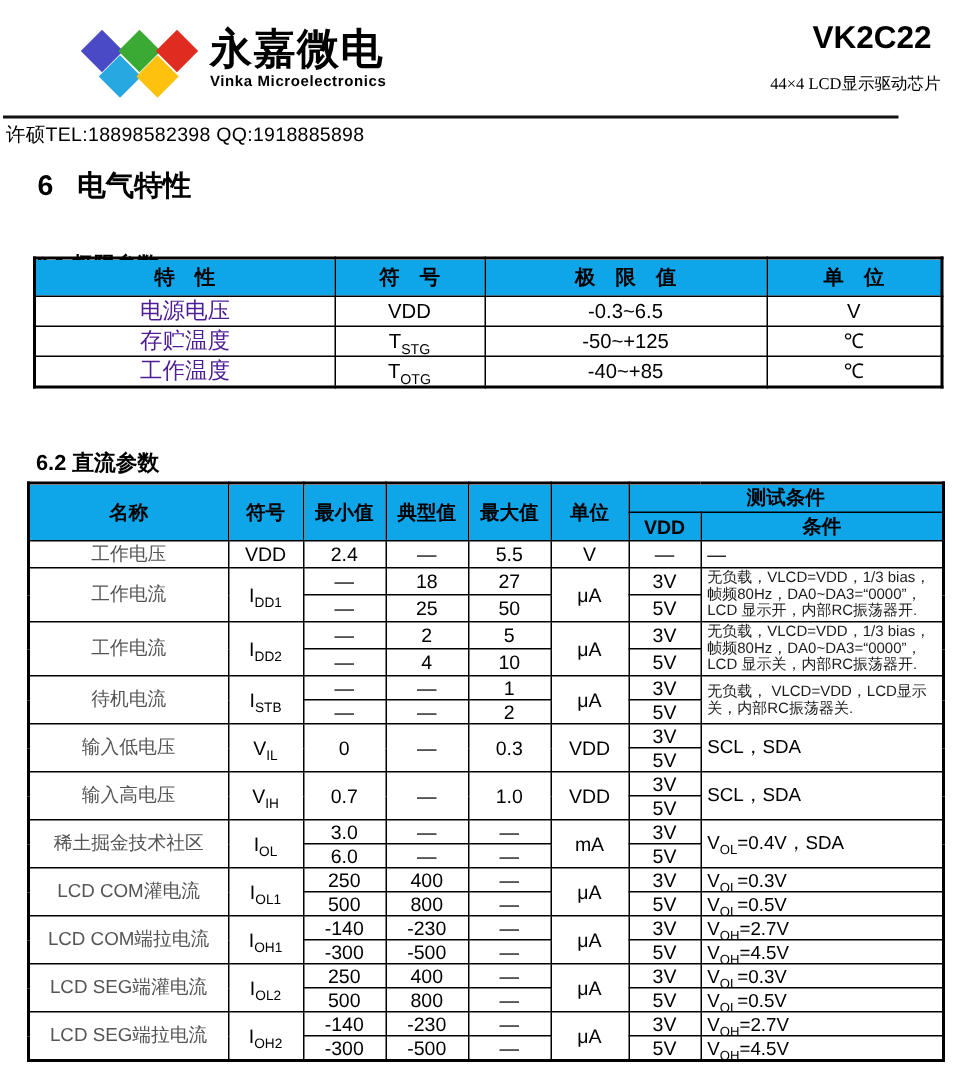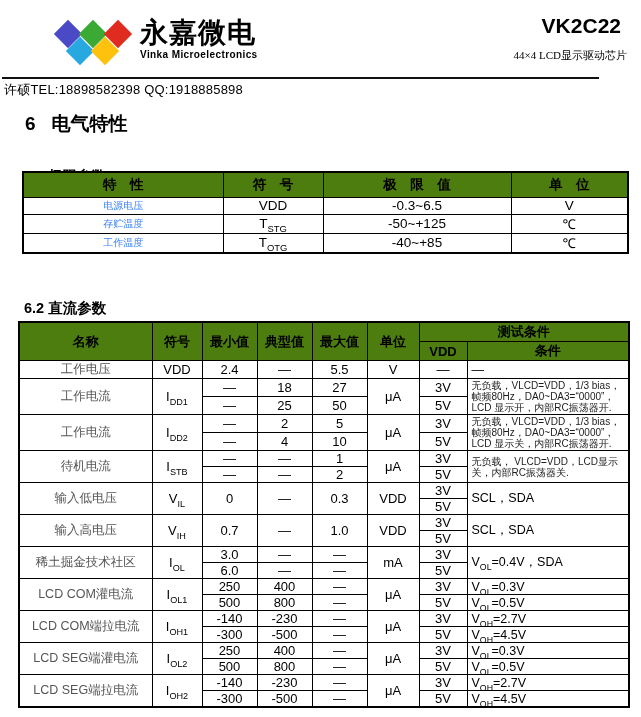--- a/index.html
+++ b/index.html
@@ -24,25 +24,25 @@
   .contact{position:absolute;left:4px;top:81px;font-size:13px;letter-spacing:0.2px;}
   
   .sec-h{position:absolute;left:25px;top:111px;font-size:19px;font-weight:bold;}
   .sec-h .num{margin-right:16px;}
   .sub-h1{position:absolute;left:24px;top:149px;font-size:14.5px;font-weight:bold;margin-top:18px;}
   .sub-h2{position:absolute;left:24px;top:299px;font-size:14.5px;font-weight:bold;}
   
   table{border-collapse:collapse;table-layout:fixed;}
   .tbl{border:2px solid #000;}
   .tbl td{border:1px solid #000;text-align:center;padding:0;overflow:hidden;vertical-align:middle;}
-  .tbl .head{background:#4d7c0f;font-weight:bold;font-size:13.5px;}
+  .tbl .head{background:#0ea5e9;font-weight:bold;font-size:13.5px;}
   #table-limits{position:absolute;left:22px;top:171px;width:605px;}
   #table-limits tr{height:17px;}
   #table-limits tr:first-child{height:25px;}
-  #table-limits .name{color:#3b82f6;font-size:10px;margin-top:46px;}
+  #table-limits .name{color:#4c1d95;font-size:15px;margin-top:46px;}
   #table-limits .sym,#table-limits .num{font-size:13.5px;}
   #table-dc{position:absolute;left:18px;top:321px;width:610px;}
   #table-dc tr{height:16px;}
   #table-dc .head{font-size:13px;}
   #table-dc .name{color:#555;font-size:12.5px;text-align:center;}
   #table-dc .sym{font-size:13px;}
   #table-dc .num,#table-dc .unit,#table-dc .vdd{font-size:13px;}
   #table-dc .cond{text-align:left;padding:0 4px;font-size:12.5px;}
   #table-dc .condsm{text-align:left;padding:1px 4px;font-size:10px;line-height:11px;color:#1c1c1c;}
   sub{font-size:0.7em;line-height:0;}

